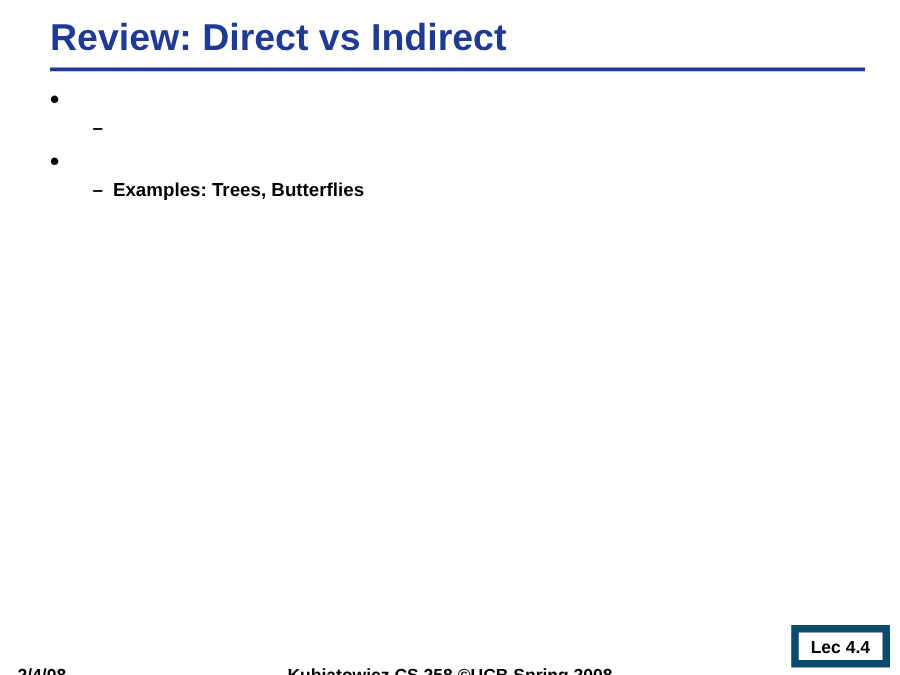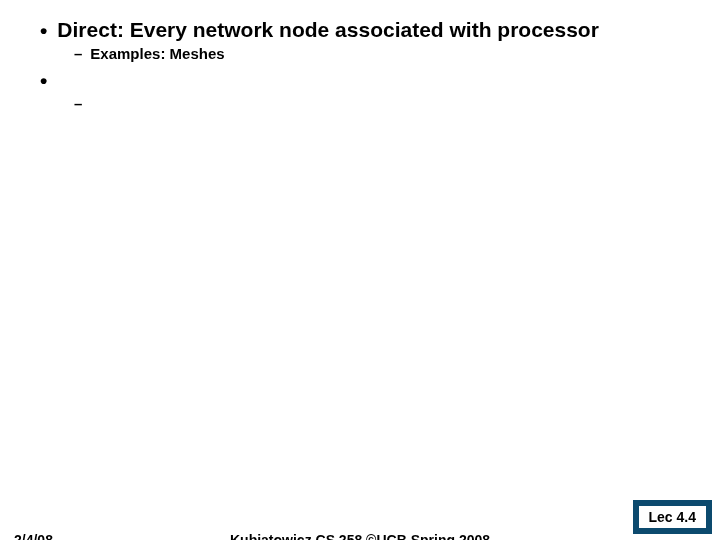--- a/index.html
+++ b/index.html
@@ -71,35 +71,35 @@
     border: 6px solid #0c4a6e;
     padding: 3px 10px;
     font-size: 14px;
     font-weight: bold;
   }
 </style>
 </head>
 <body>
 
 <div class="slide">
+  <h1 class="title">Review: Direct vs Indirect</h1>
 
   <div class="content">
     <div class="l1">
       <span class="bullet">•</span>
-      <span>Direct: Every network node associated with processor</span>
     </div>
     <div class="l2">
       <span>–</span>
-      <span>Examples: Meshes</span>
     </div>
     <div class="l1">
       <span class="bullet">•</span>
     </div>
     <div class="l2">
       <span>–</span>
+      <span>Examples: Trees, Butterflies</span>
     </div>
   </div>
 
   <div class="footer">
     <span class="footer-left">2/4/08</span>
     <span class="footer-center">Kubiatowicz CS 258 ©UCB Spring 2008</span>
     <span class="footer-right-box">Lec 4.4</span>
   </div>
 </div>
 

